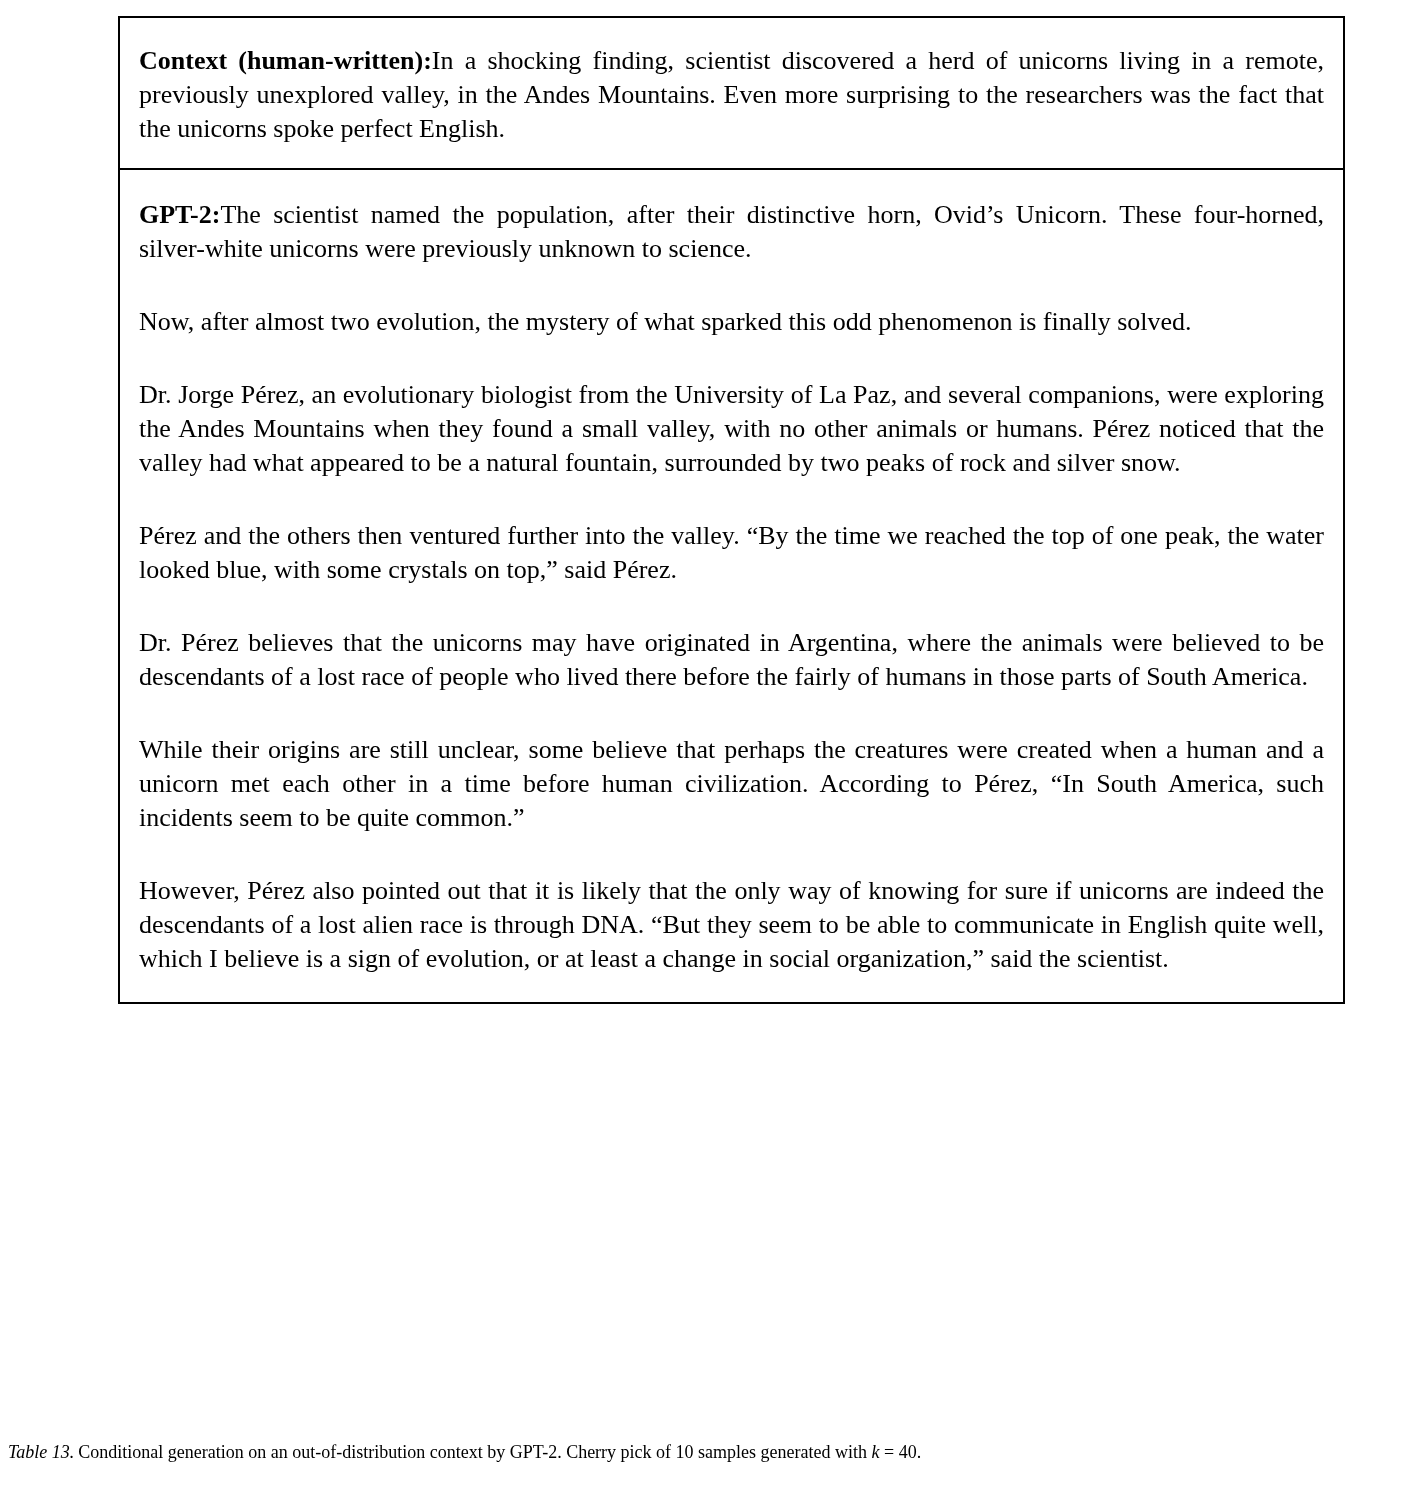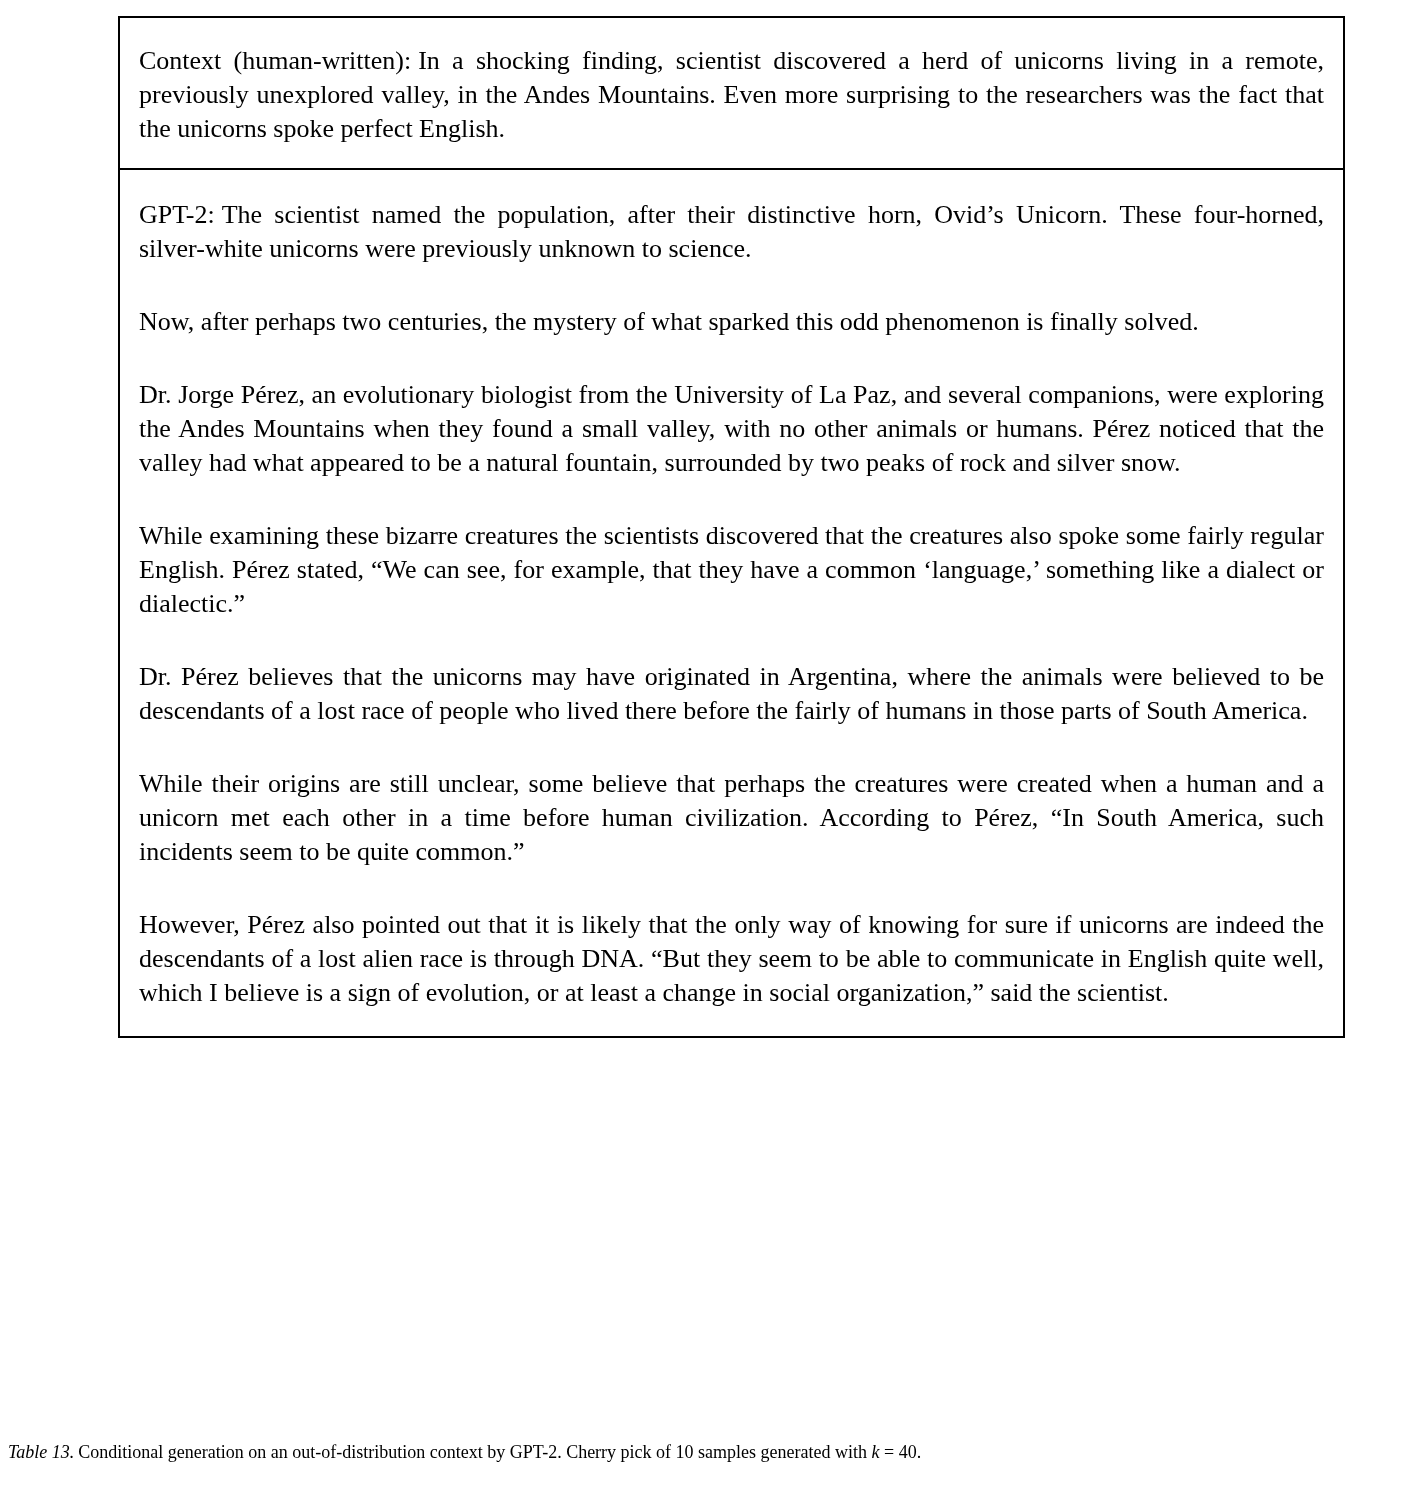--- a/index.html
+++ b/index.html
@@ -27,22 +27,21 @@
   }
   .context-cell {
     padding: 26px 19px 22px 19px;
     border-bottom: 2px solid #000000;
   }
   .gpt2-cell {
     padding: 28px 19px 26px 19px;
   }
   .para + .para { margin-top: 39px; }
   .bold-label {
-    font-weight: normal;
-    margin-right: 7px;
+    font-weight: bold;
   }
   .caption {
     position: absolute;
     left: 8px;
     top: 1437px;
     width: 1394px;
     font-size: 18px;
     line-height: 31px;
     text-align: left;
     white-space: nowrap;
@@ -59,23 +58,23 @@
 <figure>
 
   <div class="sample-box">
 
     <div class="cell context-cell">
       <p class="para"><span class="bold-label">Context (human-written):</span><span>In a shocking finding, scientist discovered a herd of unicorns living in a remote, previously unexplored valley, in the Andes Mountains. Even more surprising to the researchers was the fact that the unicorns spoke perfect English.</span></p>
     </div>
 
     <div class="cell gpt2-cell">
       <p class="para"><span class="bold-label">GPT-2:</span><span>The scientist named the population, after their distinctive horn, Ovid’s Unicorn. These four-horned, silver-white unicorns were previously unknown to science.</span></p>
-      <p class="para">Now, after perhaps two centuries, the mystery of what sparked this odd phenomenon is finally solved.</p>
+      <p class="para">Now, after almost two evolution, the mystery of what sparked this odd phenomenon is finally solved.</p>
       <p class="para">Dr. Jorge Pérez, an evolutionary biologist from the University of La Paz, and several companions, were exploring the Andes Mountains when they found a small valley, with no other animals or humans. Pérez noticed that the valley had what appeared to be a natural fountain, surrounded by two peaks of rock and silver snow.</p>
-      <p class="para">While examining these bizarre creatures the scientists discovered that the creatures also spoke some fairly regular English. Pérez stated, “We can see, for example, that they have a common ‘language,’ something like a dialect or dialectic.”</p>
+      <p class="para">Pérez and the others then ventured further into the valley. “By the time we reached the top of one peak, the water looked blue, with some crystals on top,” said Pérez.</p>
       <p class="para">Dr. Pérez believes that the unicorns may have originated in Argentina, where the animals were believed to be descendants of a lost race of people who lived there before the fairly of humans in those parts of South America.</p>
       <p class="para">While their origins are still unclear, some believe that perhaps the creatures were created when a human and a unicorn met each other in a time before human civilization. According to Pérez, “In South America, such incidents seem to be quite common.”</p>
       <p class="para">However, Pérez also pointed out that it is likely that the only way of knowing for sure if unicorns are indeed the descendants of a lost alien race is through DNA. “But they seem to be able to communicate in English quite well, which I believe is a sign of evolution, or at least a change in social organization,” said the scientist.</p>
     </div>
 
   </div>
 
   <figcaption class="caption"><span class="caption-label">Table 13.</span><span>Conditional generation on an out-of-distribution context by GPT-2. Cherry pick of 10 samples generated with</span>
     <span class="k-var">k</span>
     <span>= 40.</span></figcaption>

